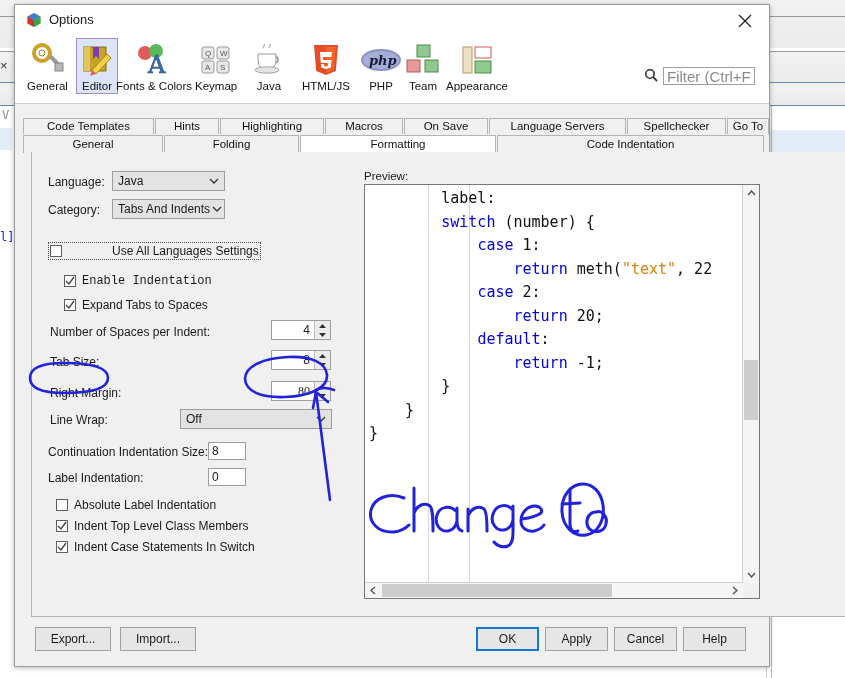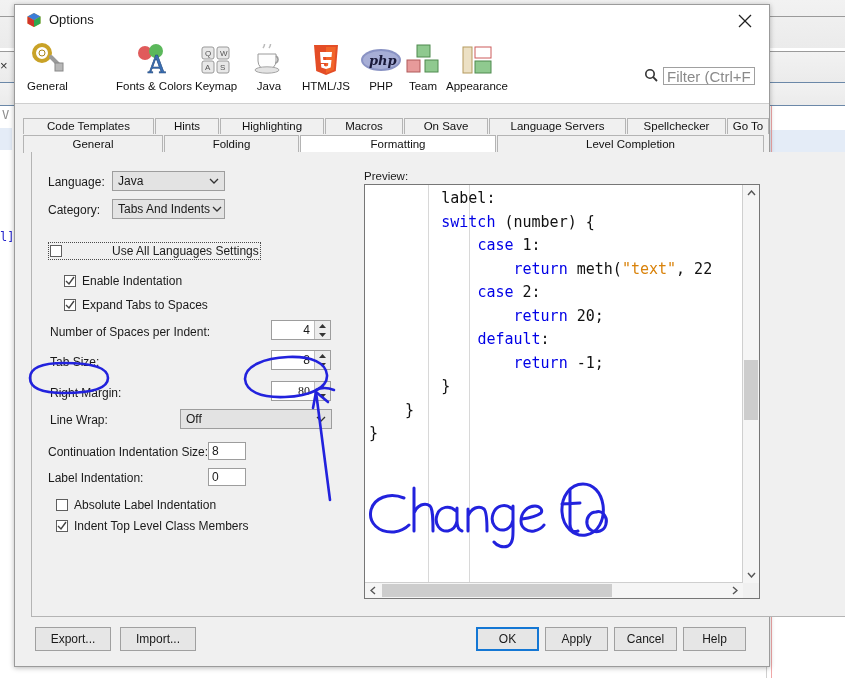--- a/index.html
+++ b/index.html
@@ -164,20 +164,32 @@
         <svg width="36" height="34" viewBox="0 0 36 34">
           <circle cx="13" cy="10" r="8" fill="none" stroke="#c9a227" stroke-width="4"></circle>
           <circle cx="13" cy="10" r="3" fill="#fff" stroke="#a8851c" stroke-width="1"></circle>
           <path d="M22 14 L31 23" stroke="#9a9a9a" stroke-width="4" stroke-linecap="round"></path>
           <rect x="26" y="20" width="8" height="8" fill="#b7b7b7" stroke="#888"></rect>
         </svg>
       </div>
       <div class="lb">General</div>
     </div>
 
+    <div class="cat sel" style="left:61px;">
+      <div class="ic">
+        <svg width="34" height="34" viewBox="0 0 34 34">
+          <rect x="4" y="4" width="22" height="24" fill="#c9a227" stroke="#8a6d12"></rect>
+          <rect x="4" y="4" width="6" height="24" fill="#e0c65c"></rect>
+          <polygon points="13,4 19,4 19,16 16,13 13,16" fill="#7a3fb0"></polygon>
+          <path d="M12 27 L27 11 L31 15 L16 31 Z" fill="#f2d44a" stroke="#a8851c"></path>
+          <polygon points="12,27 16,31 10,33" fill="#e06666"></polygon>
+        </svg>
+      </div>
+      <div class="lb">Editor</div>
+    </div>
 
     <div class="cat" style="left:97px;">
       <div class="ic">
         <svg width="40" height="34" viewBox="0 0 40 34">
           <circle cx="11" cy="10" r="7" fill="#e05b5b"></circle>
           <circle cx="22" cy="8" r="7" fill="#5bb85b"></circle>
           <text x="14" y="30" font-family="DejaVu Serif, serif" font-size="24" fill="#3a6fb5" stroke="#24497c" stroke-width="0.6">A</text>
         </svg>
       </div>
       <div class="lb">Fonts &amp; Colors</div>
@@ -277,21 +289,21 @@
       <div class="tab" style="width:78px;">Macros</div>
       <div class="tab" style="width:84px;">On Save</div>
       <div class="tab" style="width:137px;">Language Servers</div>
       <div class="tab" style="width:99px;">Spellchecker</div>
       <div class="tab" style="width:42px;">Go To</div>
     </div>
     <div class="tabrow" style="margin-top:1px;height:18px;">
       <div class="tab" style="width:140px;height:18px;line-height:17px;">General</div>
       <div class="tab" style="width:135px;height:18px;line-height:17px;">Folding</div>
       <div class="tab selected" style="width:196px;height:18px;line-height:17px;">Formatting</div>
-      <div class="tab" style="width:267px;height:18px;line-height:17px;">Level Completion</div>
+      <div class="tab" style="width:267px;height:18px;line-height:17px;">Code Indentation</div>
     </div>
   </div>
 
   <div id="content">
 
     <div class="frm-label" style="left:16px;top:23px;">Language:</div>
     <div class="combo" style="left:80px;top:19px;width:113px;">
       <span class="val">Java</span>
       <span class="chev">
         <svg width="10" height="6" viewBox="0 0 10 6">
@@ -308,21 +320,21 @@
             <polyline points="1,1 5,5 9,1" fill="none" stroke="#333" stroke-width="1.3"></polyline>
           </svg>
       </span>
     </div>
 
     <div class="chk focus" style="left:18px;top:92px;gap:44px;">
       <span class="box"></span>
       <span class="txt">Use All Languages Settings</span>
     </div>
 
-    <div class="chk" style="left:32px;top:122px;">
+    <div class="chk" style="left:32px;top:122px;font-family:Liberation Mono, monospace;">
       <span class="box">
         <svg width="10" height="10" viewBox="0 0 10 10">
             <polyline points="1,5 4,8 9,1" fill="none" stroke="#444" stroke-width="1.4"></polyline>
           </svg>
       </span>
       <span class="txt">Enable Indentation</span>
     </div>
 
     <div class="chk" style="left:32px;top:146px;">
       <span class="box">
@@ -405,20 +417,28 @@
       <span class="txt">Absolute Label Indentation</span>
     </div>
     <div class="chk" style="left:24px;top:367px;">
       <span class="box">
         <svg width="10" height="10" viewBox="0 0 10 10">
             <polyline points="1,5 4,8 9,1" fill="none" stroke="#444" stroke-width="1.4"></polyline>
           </svg>
       </span>
       <span class="txt">Indent Top Level Class Members</span>
     </div>
+    <div class="chk" style="left:24px;top:388px;">
+      <span class="box">
+        <svg width="10" height="10" viewBox="0 0 10 10">
+            <polyline points="1,5 4,8 9,1" fill="none" stroke="#444" stroke-width="1.4"></polyline>
+          </svg>
+      </span>
+      <span class="txt">Indent Case Statements In Switch</span>
+    </div>
 
     <div id="preview-label" style="left:332px;top:18px;">Preview:</div>
     <div id="preview-box" style="left:332px;top:32px;width:396px;height:415px;">
       <div class="guide" style="left:63px;"></div>
       <div class="guide" style="left:104px;"></div>
       <div id="code"><div>        label:</div><div>        <span class="kw">switch</span> (number) {</div><div>            <span class="kw">case</span> 1:</div><div>                <span class="kw">return</span> meth(<span class="str">"text"</span>, 22</div><div>            <span class="kw">case</span> 2:</div><div>                <span class="kw">return</span> 20;</div><div>            <span class="kw">default</span>:</div><div>                <span class="kw">return</span> -1;</div><div>        }</div><div>    }</div><div>}</div></div>
 
       <div class="vsb">
         <div class="arr" style="top:0;">
           <svg width="9" height="6" viewBox="0 0 9 6">

